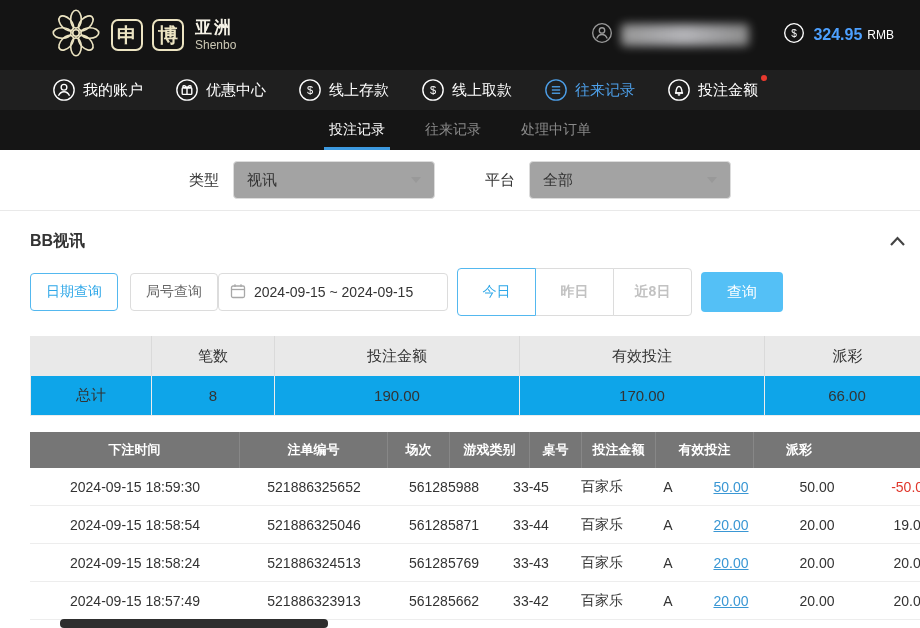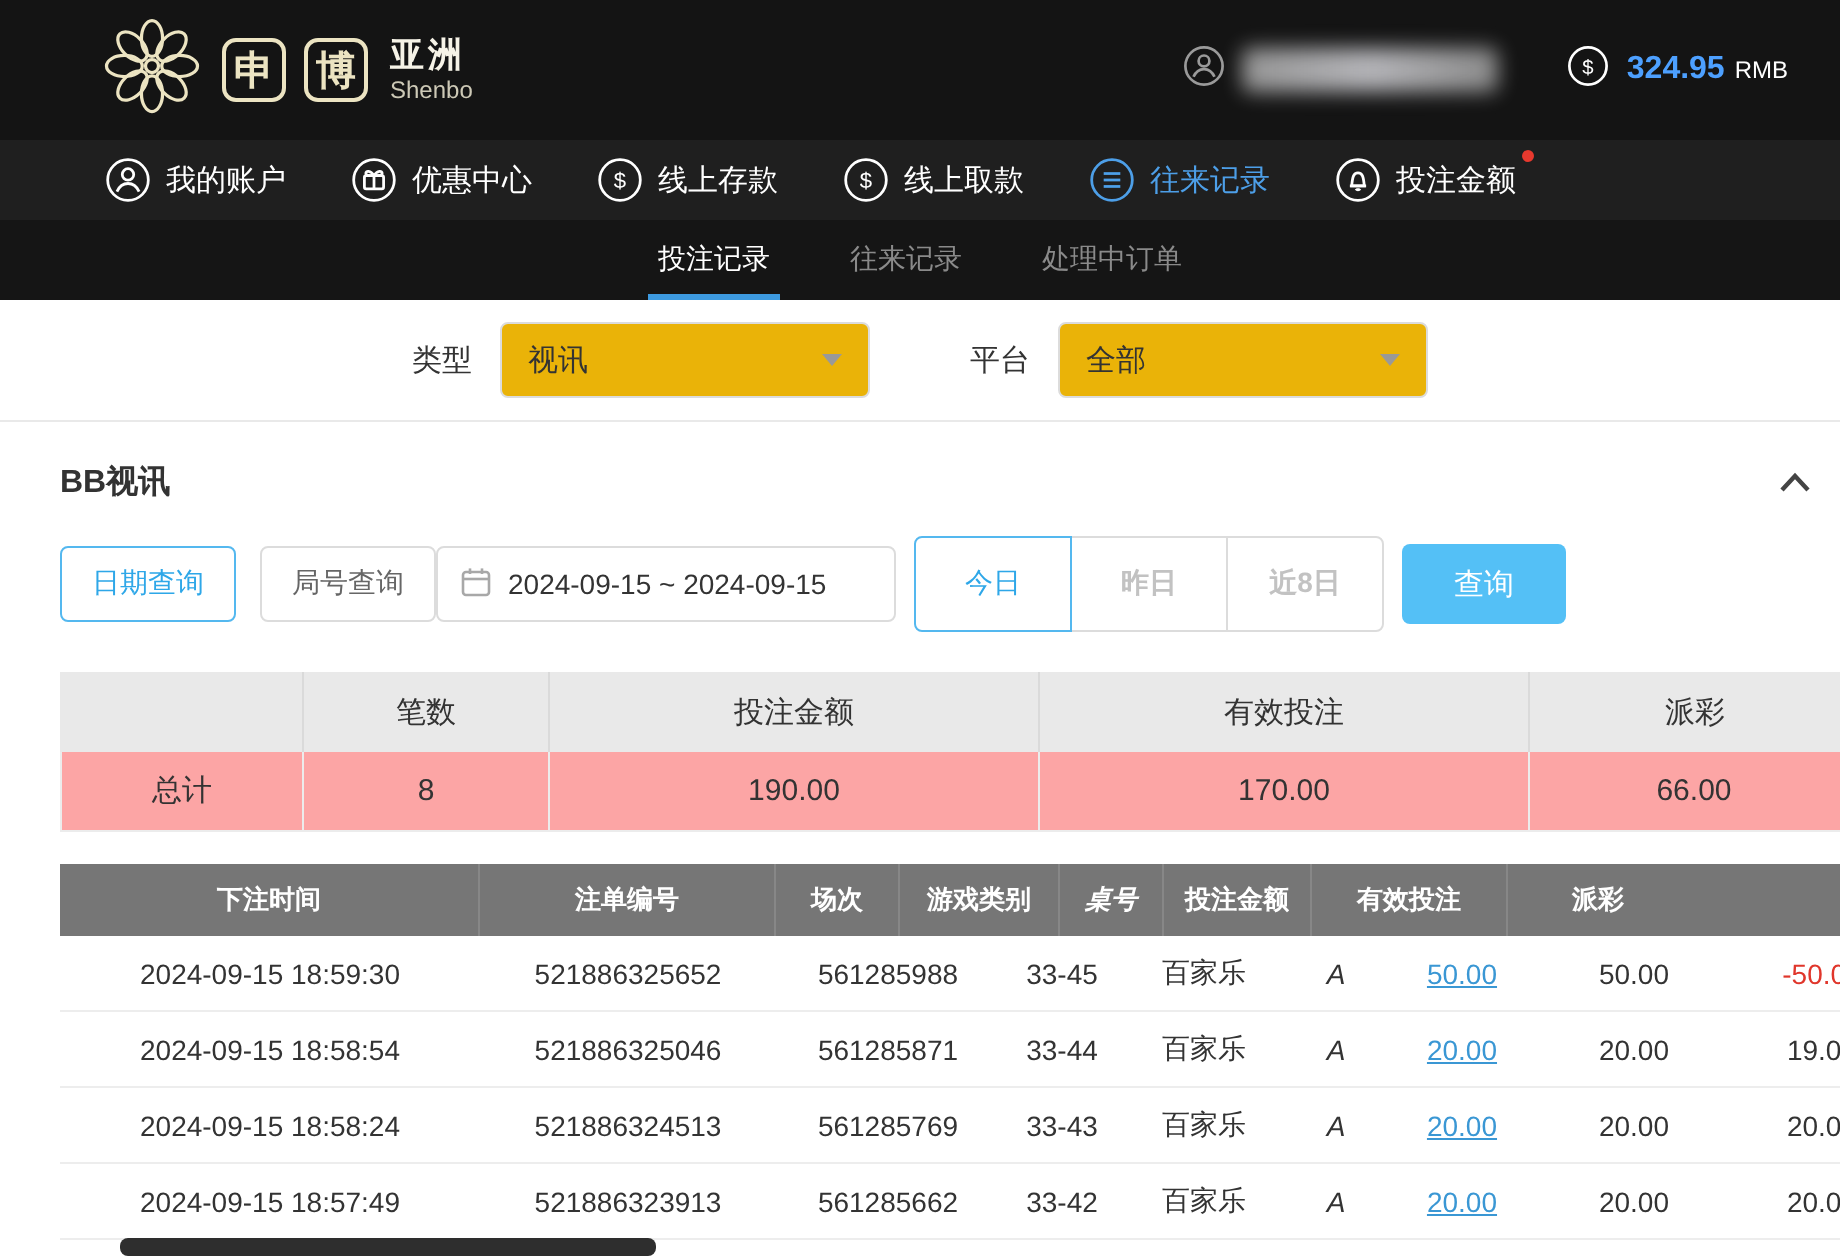--- a/index.html
+++ b/index.html
@@ -28,21 +28,21 @@
   
   .subtabs { height:40px; background:#151515; display:flex; align-items:stretch; justify-content:center; gap:40px; }
   .subtab { color:#8a8a8a; font-size:14px; display:flex; align-items:center; cursor:pointer; position:relative; }
   .subtab.active { color:#fff; }
   .subtab.active::after { content:""; position:absolute; left:-5px; right:-5px; bottom:0; height:3px; background:#3d9ae0; }
 
   
   .filters { height:61px; border-bottom:1px solid #e9e9e9; display:flex; align-items:center; justify-content:center; gap:14px; background:#fff; }
   .filter-label { font-size:15px; color:#333; }
   .filter-gap { width:22px; }
-  .select { width:185px; height:38px; border:1px solid #dcdcdc; border-radius:4px; display:flex; align-items:center; justify-content:space-between; padding:0 13px; font-size:15px; color:#333; cursor:pointer; background:#eab308; }
+  .select { width:202px; height:38px; border:1px solid #dcdcdc; border-radius:4px; display:flex; align-items:center; justify-content:space-between; padding:0 13px; font-size:15px; color:#333; cursor:pointer; background:#a3a3a3; }
   .caret { width:0; height:0; border-left:5px solid transparent; border-right:5px solid transparent; border-top:6px solid #999; }
 
   
   .content { padding-left:30px; }
   .section-head { width:880px; display:flex; align-items:center; justify-content:space-between; padding:20px 0 14px; }
   .section-title { font-size:16px; font-weight:bold; color:#333; }
   .collapse-btn { cursor:pointer; display:flex; align-items:center; padding:4px; }
 
   .query-row { display:flex; align-items:center; margin:2px 0 20px; }
   .btn { height:38px; display:flex; align-items:center; justify-content:center; border-radius:4px; font-size:14px; cursor:pointer; background:#fff; }
@@ -56,33 +56,33 @@
   .seg:last-child { border-radius:0 4px 4px 0; }
   .seg.active { border-color:#54b8ef; color:#2ea7e8; z-index:1; }
   .btn-primary { width:82px; height:40px; background:#54c0f6; color:#fff; border-radius:4px; font-size:15px; margin-left:9px; border:none; }
 
   
   .sum-table { width:900px; font-size:15px; color:#333; }
   .sum-row { display:flex; height:40px; }
   .sum-cell { display:flex; align-items:center; justify-content:center; }
   .sum-head .sum-cell { background:#e9e9e9; border-right:1px solid #dadada; }
   .sum-head .sum-cell:last-child { border-right:none; }
-  .sum-body .sum-cell { background:#fca5a5; border-right:1px solid #ececec; border-bottom:1px solid #ececec; }
+  .sum-body .sum-cell { background:#0ea5e9; border-right:1px solid #ececec; border-bottom:1px solid #ececec; }
   .sum-body .sum-cell:first-child { border-left:1px solid #ececec; }
   .sc0 { width:122px; } .sc1 { width:123px; } .sc2 { width:245px; } .sc3 { width:245px; } .sc4 { width:165px; }
 
   
   .det-table { width:926px; margin-top:16px; }
   .det-head { display:flex; height:36px; background:#767676; color:#fff; font-size:13px; font-weight:bold; }
   .det-head .cell { border-right:1px solid #878787; }
   .det-head .cell:last-child { border-right:none; }
   .det-row { display:flex; height:38px; background:#fff; border-bottom:1px solid #ededed; font-size:14px; color:#333; }
   .cell { display:flex; align-items:center; justify-content:center; }
   .c-time { width:210px; } .c-betid { width:148px; } .c-round { width:112px; }
-  .c-sess { width:62px; } .c-game { width:80px; } .c-table { width:52px;font-style:italic; }
+  .c-sess { width:62px; } .c-game { width:80px; } .c-table { width:52px; }
   .c-amt { width:74px; } .c-valid { width:98px; } .c-pay { width:90px; }
   .link { color:#3a97d4; text-decoration:underline; cursor:pointer; }
   .neg { color:#e0362b; }
 
   .scroll-thumb { position:absolute; left:60px; bottom:0; width:268px; height:9px; background:#2e2e2e; border-radius:4px; cursor:pointer; }
 </style>
 </head>
 <body>
 
 <div class="viewport">

